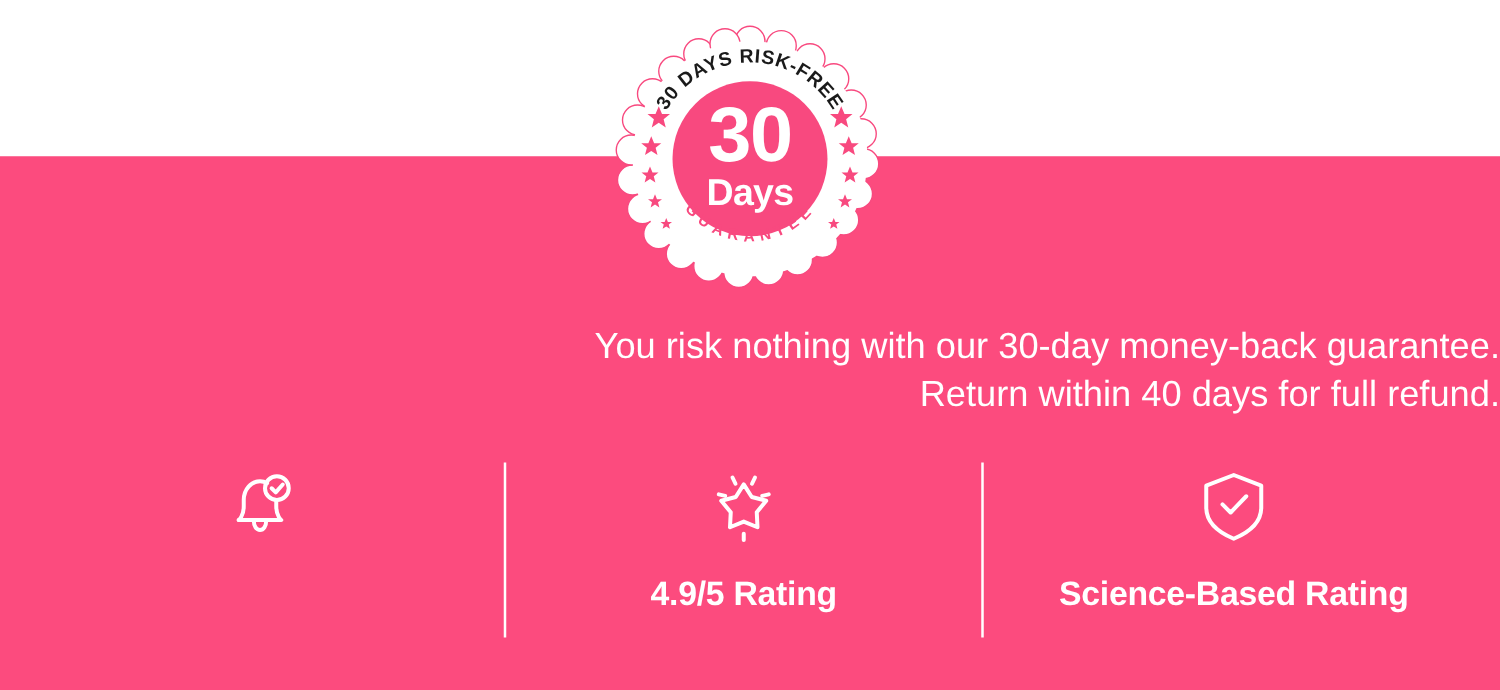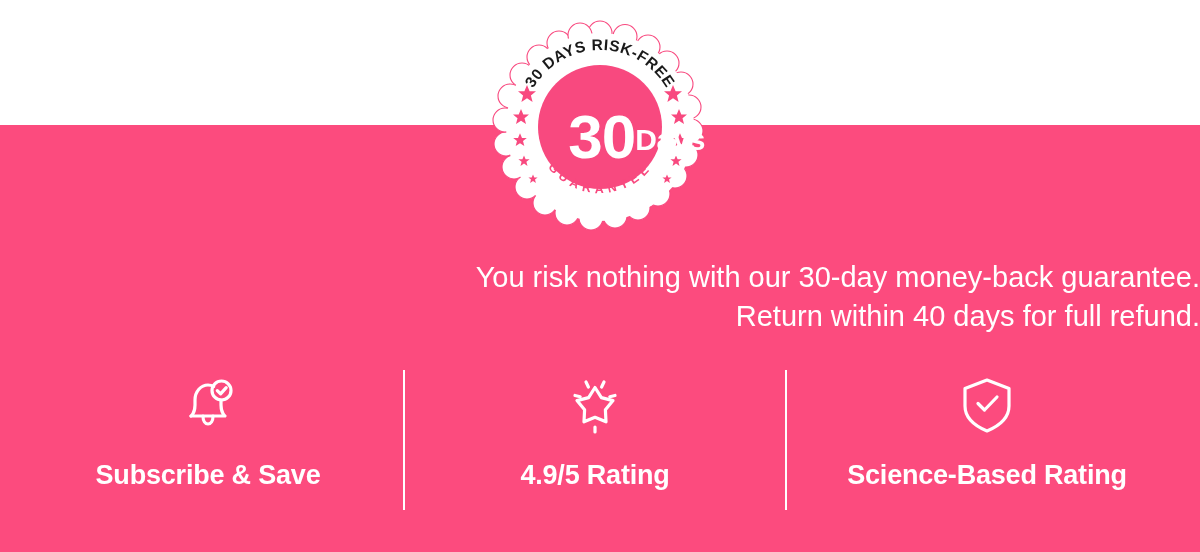--- a/index.html
+++ b/index.html
@@ -42,27 +42,27 @@
   .seal-svg {
     display: block;
     width: 210px;
     height: 210px;
     overflow: visible;
   }
 
   .seal-center-text {
     position: absolute;
     left: 0;
-    top: 12px;
+    top: 0;
     width: 210px;
     height: 210px;
     display: flex;
-    flex-direction: row;
+    flex-direction: column;
     align-items: center;
-    justify-content: flex-end;
+    justify-content: center;
     pointer-events: none;
   }
   .seal-number {
     color: #ffffff;
     font-size: 62px;
     font-weight: bold;
     line-height: 0.95;
     letter-spacing: -1px;
     margin-top: -4px;
   }
@@ -224,21 +224,20 @@
     <div class="feature feature-1">
       <div class="feature-icon">
         <svg width="66" height="66" viewBox="0 0 66 66" fill="none" stroke="#ffffff" stroke-width="3.2" stroke-linecap="round" stroke-linejoin="round">
           <path d="M16 44 C16 44 20 41 20 33 L20 28 C20 19.5 26 13 33 13 C35 13 37 13.5 38.7 14.5"></path>
           <path d="M46 28 L46 33 C46 41 50 44 50 44 L16 44"></path>
           <path d="M28 44 C28 49 30.2 52 33 52 C35.8 52 38 49 38 44"></path>
           <circle cx="46.5" cy="18.5" r="9.5"></circle>
           <path d="M42.3 18.6 L45.6 21.9 L51.2 15.6"></path>
         </svg>
       </div>
-      <div class="feature-label">Subscribe &amp; Save</div>
     </div>
 
     <div class="divider"></div>
 
     <div class="feature feature-2">
       <div class="feature-icon">
         <svg width="70" height="70" viewBox="0 0 70 70" fill="none" stroke="#ffffff" stroke-width="3.2" stroke-linecap="round" stroke-linejoin="round">
           <path d="M35 17.5 L41.4 27.6 L53 30.6 L45.4 39.8 L46 51.8 L35 47.3 L24 51.8 L24.6 39.8 L17 30.6 L28.6 27.6 Z"></path>
           <path d="M26 12 L28.4 17"></path>
           <path d="M44 12 L41.6 17"></path>

